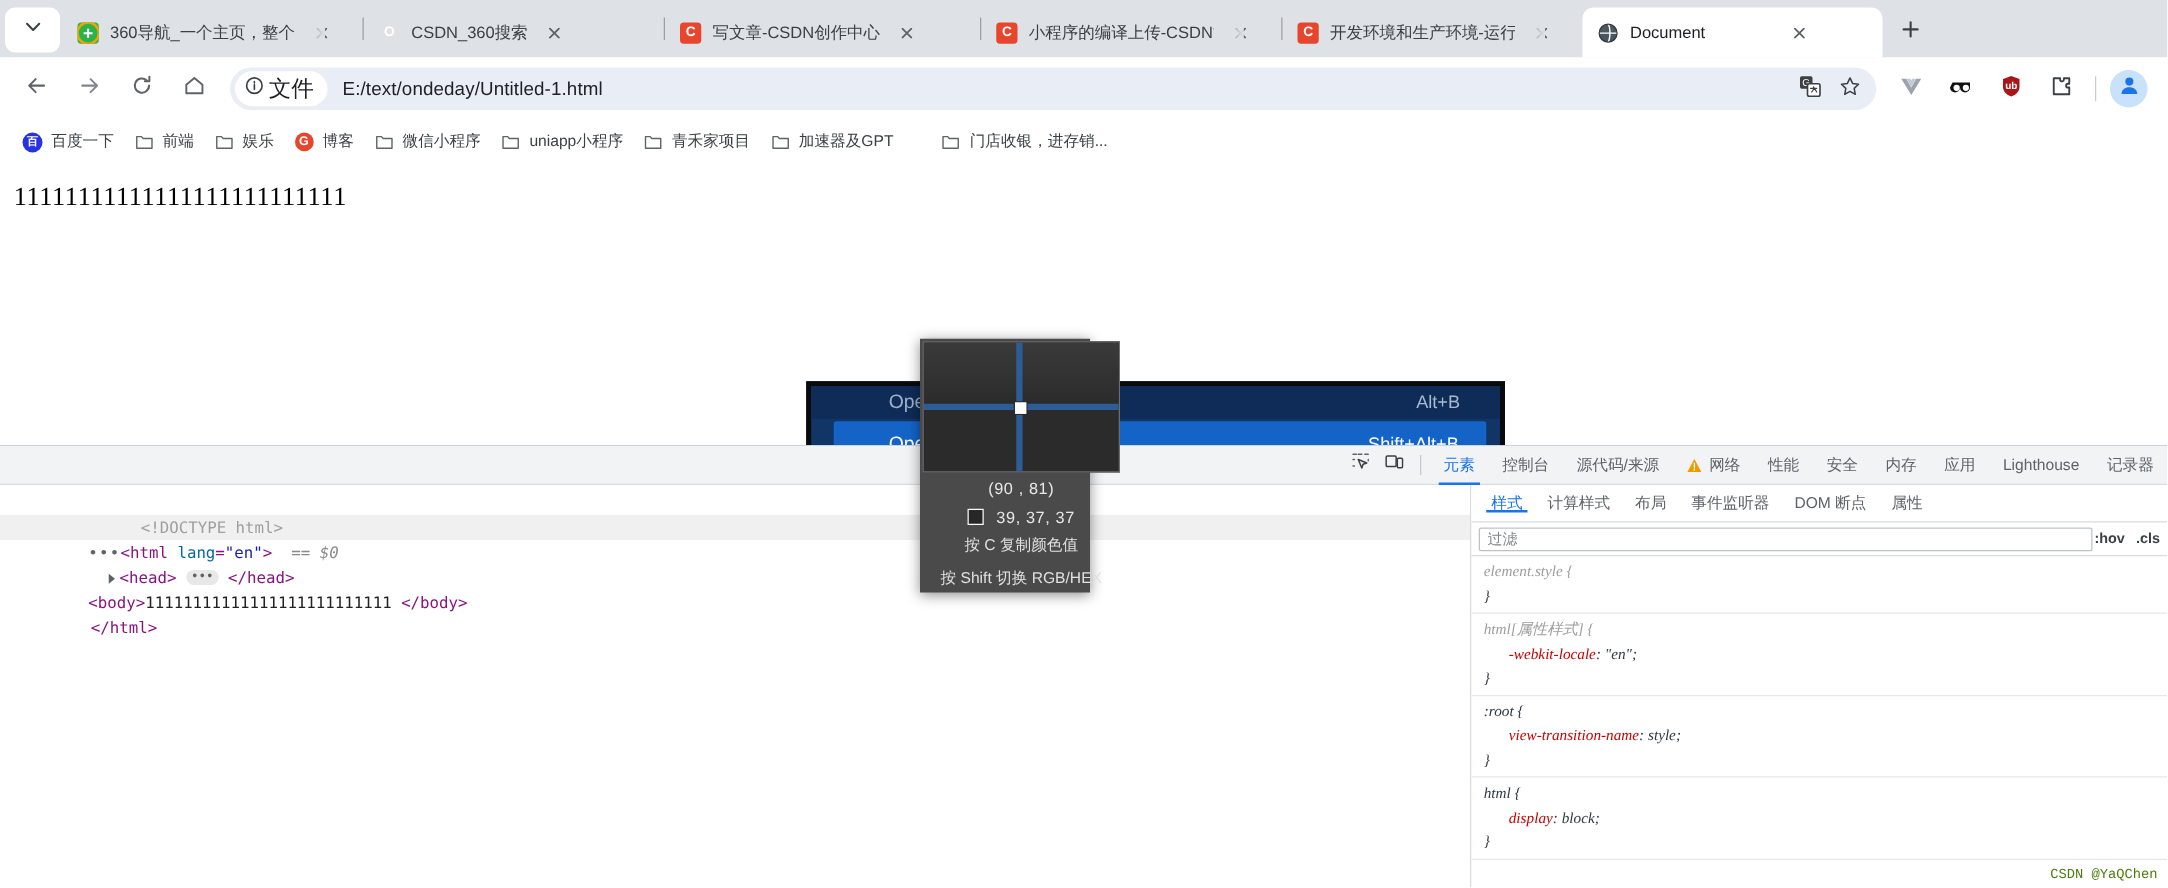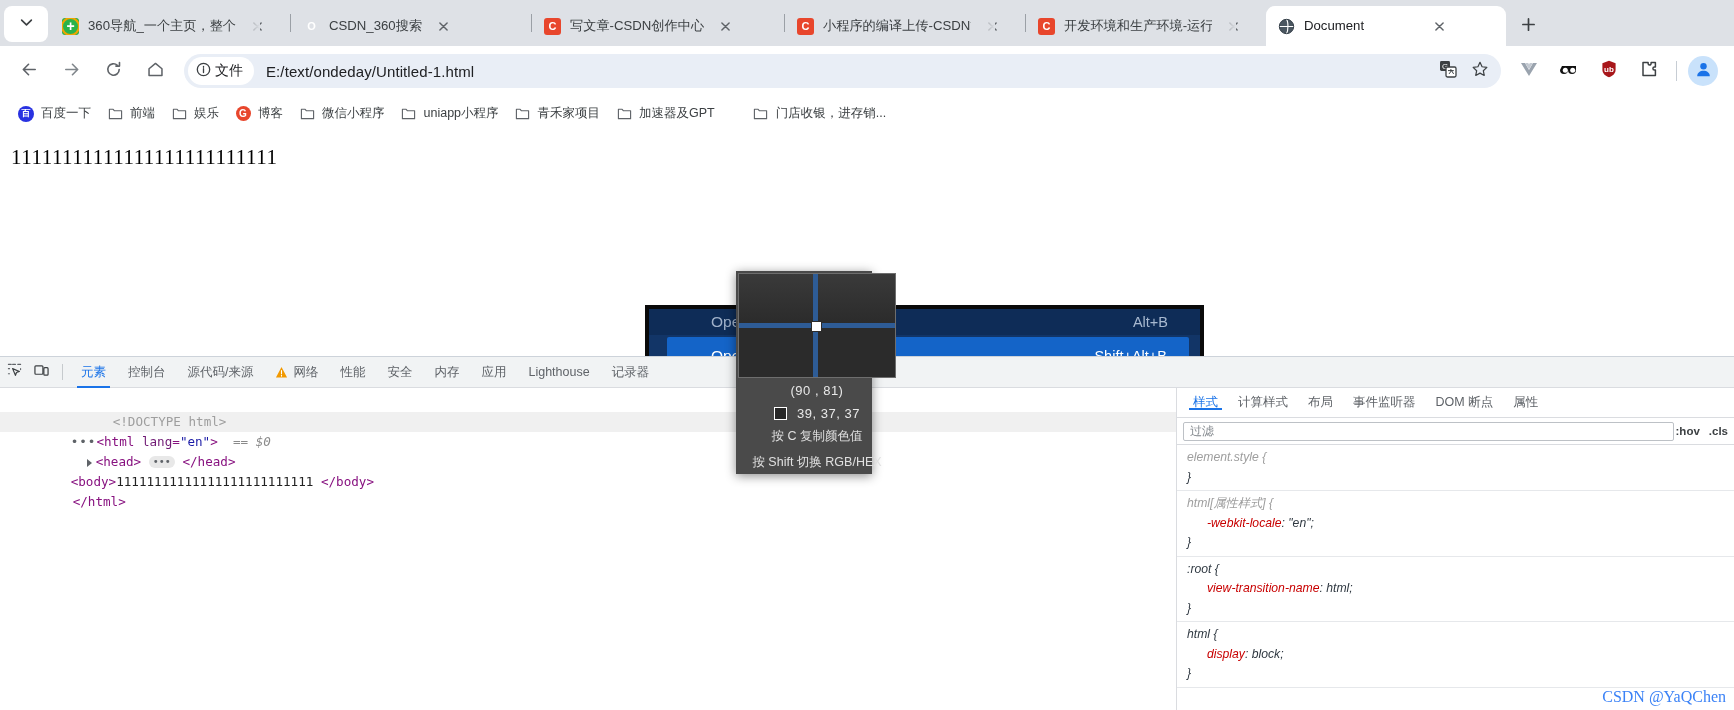--- a/index.html
+++ b/index.html
@@ -93,21 +93,21 @@
     flex: 1 1 auto; height: 34px; background: #e9eef6; border-radius: 17px;
     display: flex; align-items: center; margin: 0 8px; padding: 0 6px 0 2px;
     position: relative; cursor: text;
   }
   .omni-chip {
     height: 28px; background: #ffffff; border-radius: 14px;
     display: flex; align-items: center; padding: 0 11px 0 8px;
     margin-left: 2px; flex: 0 0 auto; cursor: pointer;
   }
   .omni-chip svg { width: 15px; height: 15px; margin-right: 4px; }
-  .omni-chip-label { font-size: 14px; color: #202124; font-family: Liberation Serif, serif; }
+  .omni-chip-label { font-size: 18px; color: #202124; font-family: Liberation Serif, serif; }
   .omni-url {
     font-size: 15px; color: #202124; margin-left: 12px;
     white-space: nowrap; overflow: hidden; letter-spacing: 0.1px;
   }
   .omni-right { margin-left: auto; display: flex; align-items: center; }
   .omni-icon {
     width: 30px; height: 30px; margin-left: 2px;
     display: flex; align-items: center; justify-content: center;
     border-radius: 50%; cursor: pointer;
   }
@@ -192,21 +192,21 @@
   .ms-cursor { position: absolute; left: 205px; top: 46px; width: 24px; height: 28px; }
 
   
   .devtools {
     position: absolute; top: 356px; left: 0; width: 1734px; height: 354px;
     background: #ffffff; border-top: 1px solid #cdd3da;
   }
   .dt-tabbar {
     position: absolute; top: 0; left: 0; width: 1734px; height: 31px;
     background: #f1f3f4; border-bottom: 1px solid #dadce0;
-    display: flex; align-items: center; padding-left: 1px;
+    display: flex; align-items: center; padding-left: 18px; justify-content: flex-end;
   }
   .dt-tool {
     width: 27px; height: 26px; display: flex; align-items: center;
     justify-content: center; cursor: pointer; flex: 0 0 27px;
   }
   .dt-tool svg { width: 15px; height: 15px; }
   .dt-vsep { width: 1px; height: 16px; background: #c6cacd; margin: 0 7px; }
   .dt-tab {
     height: 31px; display: flex; align-items: center; padding: 0 11px;
     font-size: 12.5px; color: #5f6368; cursor: pointer;
@@ -224,21 +224,21 @@
   .dom-tree {
     position: absolute; top: 31px; left: 0; width: 1176px; bottom: 0;
     background: #ffffff; overflow: hidden; padding-top: 4px;
     font-family: "DejaVu Sans Mono", "Liberation Mono", monospace;
     font-size: 12.6px; line-height: 20px;
   }
   .dom-line { white-space: pre; padding-left: 10px; height: 20px; cursor: default; }
   .dom-line.sel { background: #f0f0f0; }
   .tok-punct { color: #881280; }
   .tok-tag { color: #881280; }
-  .tok-attr { color: #701a75; }
+  .tok-attr { color: #0369a1; }
   .tok-val { color: #1a1aa6; }
   .tok-text { color: #222; }
   .tok-doctype { color: #9e9e9e; margin-left: 24px; }
   .tok-dollar { color: #8a8a8a; font-style: italic; }
   .dom-ellipsis {
     display: inline-block; background: #e8e8e8; border-radius: 7px;
     color: #5f6368; font-size: 10px; padding: 0 4px; line-height: 12px;
     vertical-align: middle; position: relative; top: -1px;
   }
   .tri {
@@ -277,21 +277,21 @@
     font-family: "Liberation Sans", sans-serif; outline: none;
   }
   .sp-filter-input::placeholder { color: #80868b; }
   .sp-hov {
     font-size: 11.5px; color: #3c4043; font-weight: 700;
     margin-left: 2px; cursor: pointer; white-space: nowrap;
   }
   .sp-cls { font-size: 11.5px; color: #3c4043; font-weight: 700; margin-left: 9px; cursor: pointer; }
   .sp-body {
     position: absolute; top: 57px; left: 0; right: 0; bottom: 0;
-    overflow: hidden; font-family: Liberation Sans, sans-serif;
+    overflow: hidden; font-family: Liberation Serif, serif;
     font-size: 12.2px; line-height: 19.5px;
   }
   .rule { border-bottom: 1px solid #e6e8eb; padding: 3px 0 3px 10px; }
   .rule .sel-name { color: #9e9e9e; font-style: italic; }
   .rule .sel-name.normal { color: #303942; font-style: italic; }
   .rule .prop { color: #c80000; padding-left: 20px; display: block; font-style: italic; }
   .rule .prop .pname { color: #c80000; }
   .rule .prop .pval { color: #303942; }
   .rule .brace { color: #303942; font-style: italic; }
 
@@ -315,22 +315,22 @@
   }
   .ed-info { position: absolute; left: 0; top: 110px; width: 162px; text-align: center; }
   .ed-coord { font-size: 13px; color: #e8e8e8; line-height: 20px; letter-spacing: .5px; }
   .ed-rgbrow { display: flex; align-items: center; justify-content: center; margin-top: 5px; }
   .ed-swatch { width: 13px; height: 13px; background: #272727; border: 1.5px solid #fff; margin-right: 10px; }
   .ed-rgb { font-size: 13px; color: #e8e8e8; letter-spacing: .5px; }
   .ed-hint { font-size: 12.5px; color: #e0e0e0; line-height: 21px; margin-top: 5px; }
 
   
   .watermark {
-    position: absolute; right: 8px; bottom: 4px; font-size: 16px;
-    color: #3b82f6; font-family: Liberation Serif, serif;
+    position: absolute; right: 8px; bottom: 4px; font-size: 11px;
+    color: #4d7c0f; font-family: Liberation Mono, monospace;
   }
 </style>
 </head>
 <body>
 
 <div id="root">
 
   <div class="tabstrip">
     <div class="tab-chevron">
       <span>
@@ -733,21 +733,21 @@
           <span class="sel-name">element.style {</span>
           <span class="brace" style="display:block">}</span>
         </div>
         <div class="rule">
           <span class="sel-name">html[属性样式] {</span>
           <span class="prop"><span class="pname">-webkit-locale</span><span class="pval">: </span><span class="pval">"en";</span></span>
           <span class="brace" style="display:block">}</span>
         </div>
         <div class="rule">
           <span class="sel-name normal">:root {</span>
-          <span class="prop"><span class="pname" style="color:#c80000">view-transition-name</span><span class="pval">: </span><span class="pval">html;</span></span>
+          <span class="prop"><span class="pname" style="color:#c80000">view-transition-name</span><span class="pval">: </span><span class="pval">style;</span></span>
           <span class="brace" style="display:block">}</span>
         </div>
         <div class="rule">
           <span class="sel-name normal">html {</span>
           <span class="prop"><span class="pname" style="color:#c80000">display</span><span class="pval">: </span><span class="pval">block;</span></span>
           <span class="brace" style="display:block">}</span>
         </div>
       </div>
     </div>
   </div>

